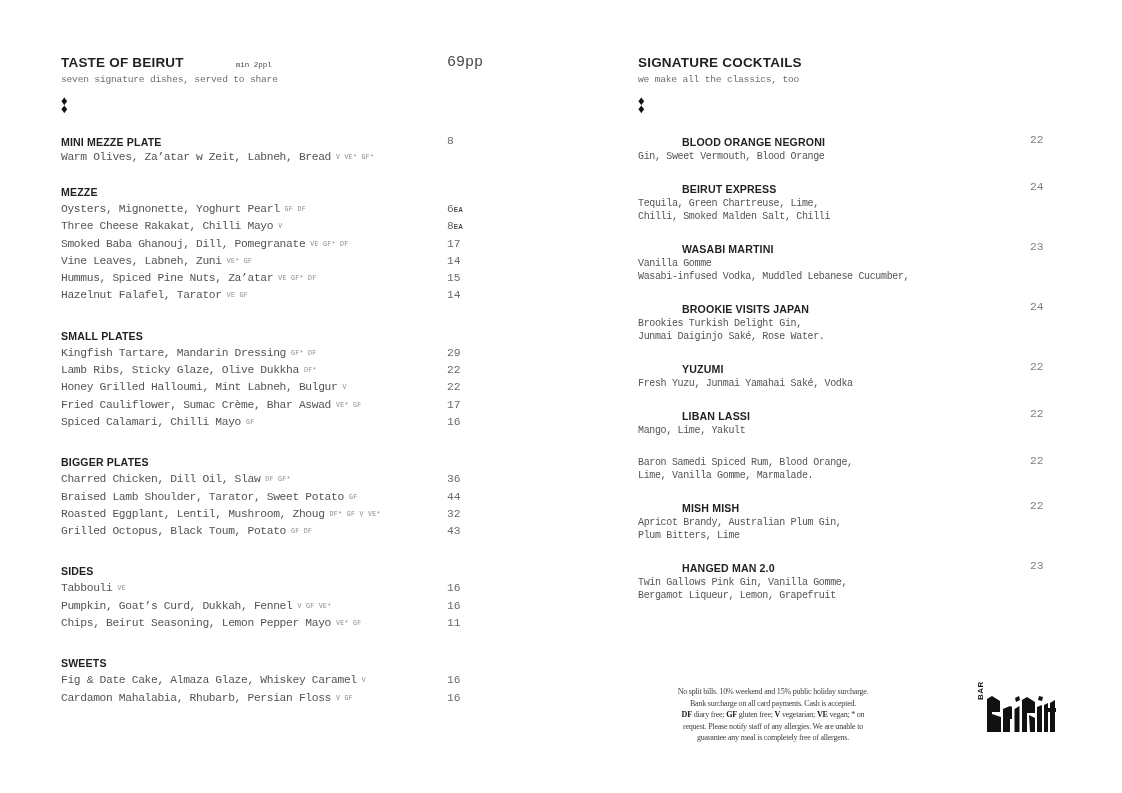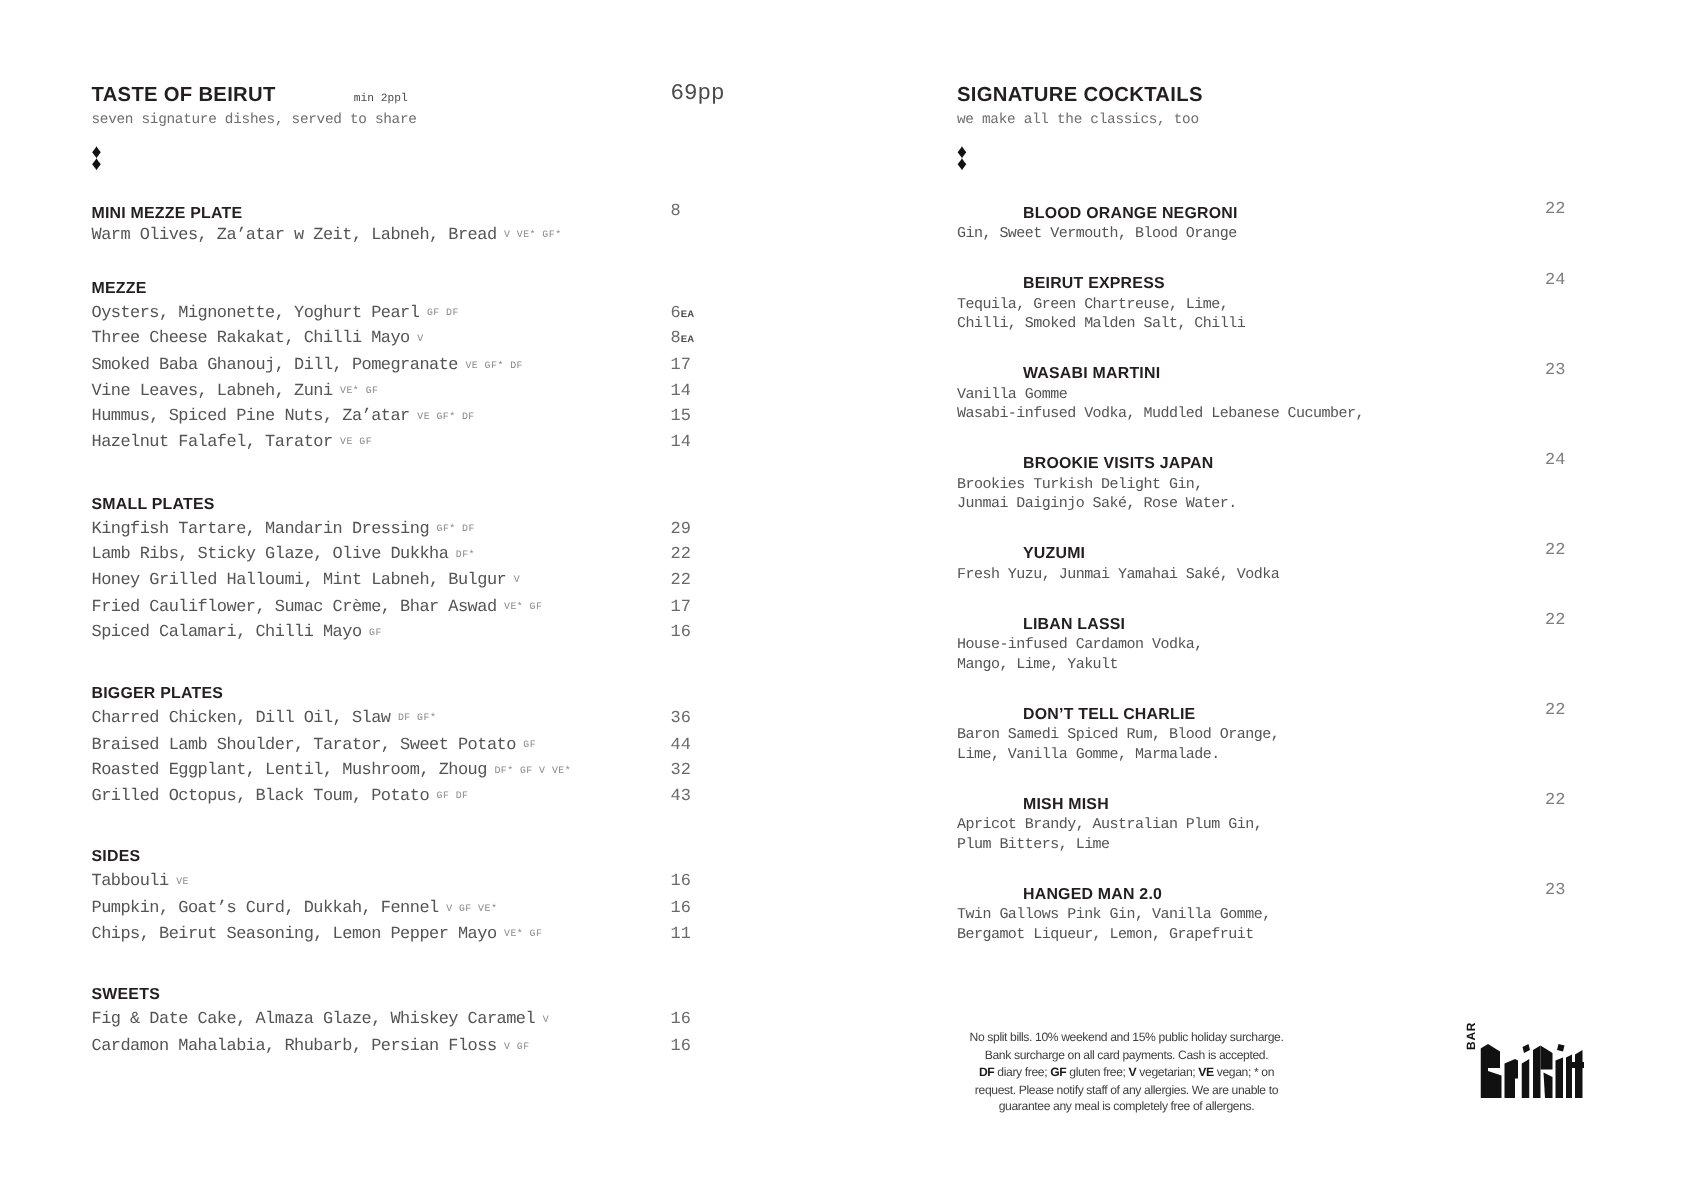--- a/index.html
+++ b/index.html
@@ -169,25 +169,25 @@
     left: 392px;
     top: -2px;
     font-family: "Liberation Mono", monospace;
     font-size: 11.3px;
     color: #7d7d7d;
   }
 
   
   .footer {
     position: absolute;
-    left: 566px;
+    left: 588px;
     top: 686px;
     width: 370px;
     text-align: center;
-    font-family: Liberation Sans, sans-serif;
+    font-family: Liberation Serif, serif;
     font-size: 8.1px;
     line-height: 11.6px;
     color: #3f3f3f;
     letter-spacing: -0.25px;
   }
   .footer b { font-weight: bold; color: #1a1a1a; }
 
   
   .logo {
     position: absolute;
@@ -376,25 +376,23 @@
           <div class="cocktail-line">Junmai Daiginjo Saké, Rose Water.</div>
         </div>
         <div class="cocktail">
           <div class="cocktail-name">YUZUMI</div>
           <div class="cocktail-price">22</div>
           <div class="cocktail-line">Fresh Yuzu, Junmai Yamahai Saké, Vodka</div>
         </div>
         <div class="cocktail">
           <div class="cocktail-name">LIBAN LASSI</div>
           <div class="cocktail-price">22</div>
-          <div class="cocktail-line">House-infused Cardamon Vodka,</div>
           <div class="cocktail-line">Mango, Lime, Yakult</div>
         </div>
         <div class="cocktail">
-          <div class="cocktail-name">DON’T TELL CHARLIE</div>
           <div class="cocktail-price">22</div>
           <div class="cocktail-line">Baron Samedi Spiced Rum, Blood Orange,</div>
           <div class="cocktail-line">Lime, Vanilla Gomme, Marmalade.</div>
         </div>
         <div class="cocktail">
           <div class="cocktail-name">MISH MISH</div>
           <div class="cocktail-price">22</div>
           <div class="cocktail-line">Apricot Brandy, Australian Plum Gin,</div>
           <div class="cocktail-line">Plum Bitters, Lime</div>
         </div>

